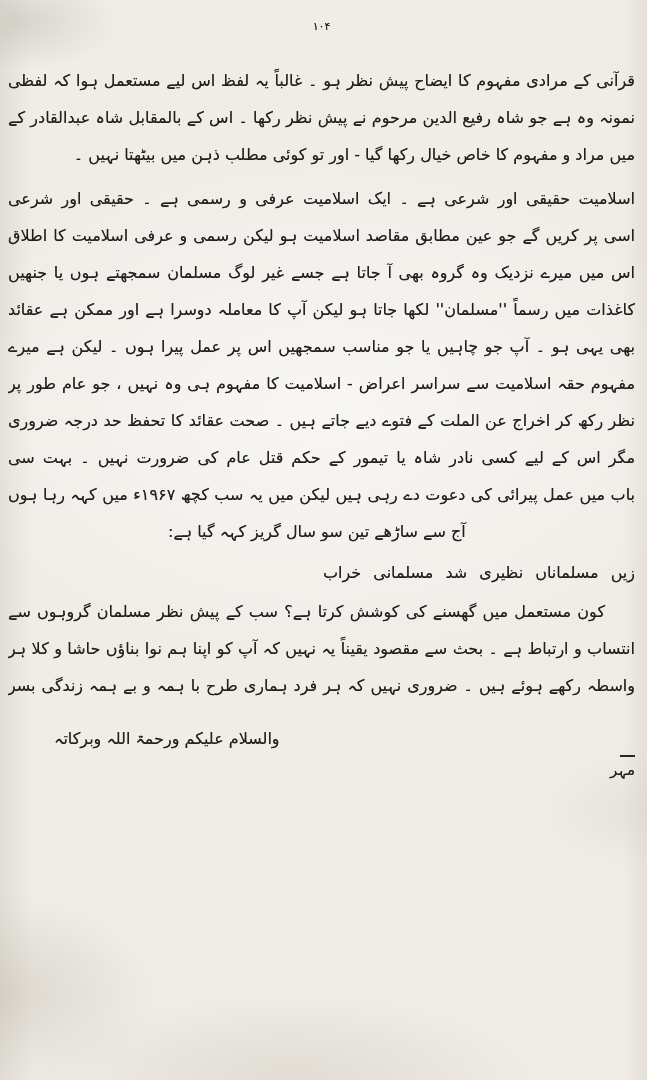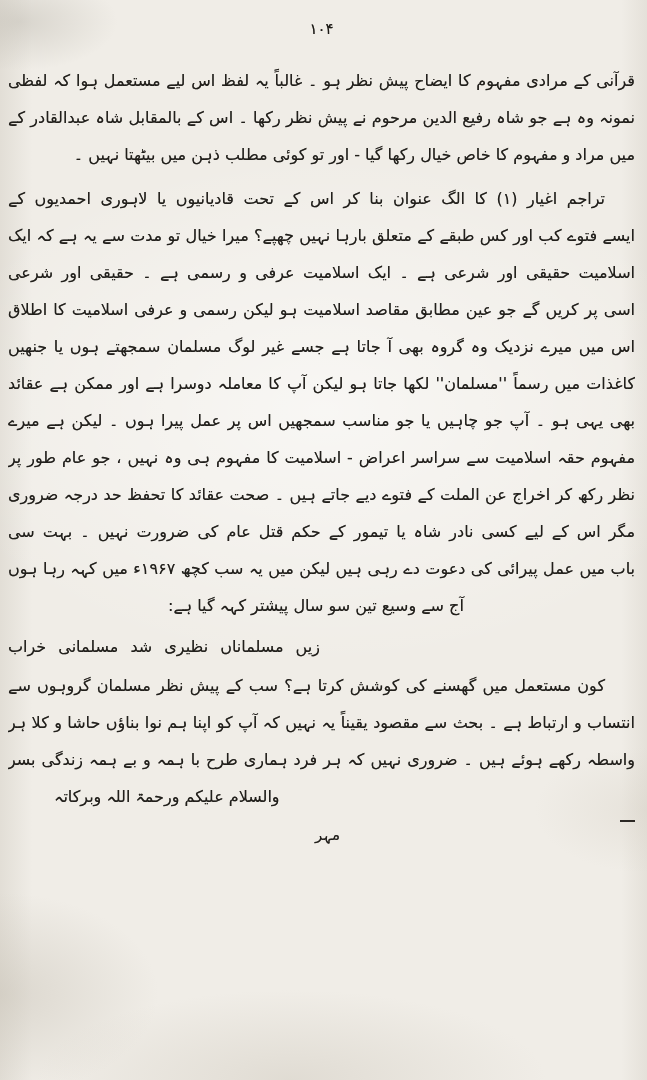--- a/index.html
+++ b/index.html
@@ -20,21 +20,21 @@
     width: 627px;
     padding: 0 12px 0 8px;
     direction: rtl;
     color: #211f1b;
     text-shadow: 0 0 .5px rgba(20,18,14,.55);
   }
   .page-number {
     margin-top: 20px;
     height: 26px;
     text-align: center;
-    font-size: 15px;
+    font-size: 11px;
     letter-spacing: 3px;
     color: #1c1a16;
   }
   .para { margin: 0; }
   .para.p1 { margin-top: 16px; }
   .para.p2 { margin-top: 7px; }
   .para.p3 { margin-top: 1px; }
   .line {
     font-size: 16px;
     line-height: 37px;
@@ -48,39 +48,39 @@
     text-align: right;
     text-align-last: right;
   }
   .line.pullin {
     padding-left: 160px;
     text-align: left;
     text-align-last: left;
   }
   .couplet {
     margin-top: 3px;
-    text-align: left;
+    text-align: right;
   }
   .couplet .cline {
     font-size: 16px;
     line-height: 39px;
     height: 39px;
     overflow: hidden;
     word-spacing: 7px;
   }
   .salutation {
-    margin-top: 4px;
+    margin-top: 20px;
     font-size: 16px;
     line-height: 30px;
     text-align: left;
     padding-left: 46px;
   }
   .signature-block {
-    margin-top: 8px;
-    text-align: center;
+    margin-top: 1px;
+    text-align: right;
     padding-left: 12px;
   }
   .flourish {
     width: 15px;
     border-top: 2px solid #2b2824;
     margin: 0 0 2px 16px;
   }
   .sig-text {
     font-size: 15px;
     line-height: 22px;
@@ -93,32 +93,30 @@
 
   <div class="page-number">۱۰۴</div>
 
   <div class="para p1">
     <div class="line">قرآنی کے مرادی مفہوم کا ایضاح پیش نظر ہو ۔ غالباً یہ لفظ اس لیے مستعمل ہوا کہ لفظی ترجمے کا صحیح</div>
     <div class="line">نمونہ وہ ہے جو شاہ رفیع الدین مرحوم نے پیش نظر رکھا ۔ اس کے بالمقابل شاہ عبدالقادر کے ترجمے</div>
     <div class="line end">میں مراد و مفہوم کا خاص خیال رکھا گیا - اور تو کوئی مطلب ذہن میں بیٹھتا نہیں ۔</div>
   </div>
 
   <div class="para p2">
-    <div class="line firstline">تراجم اغیار (۱) کا الگ عنوان بنا کر اس کے تحت قادیانیوں یا لاہوری احمدیوں کے</div>
-    <div class="line">ایسے فتوے کب اور کس طبقے کے متعلق بارہا نہیں چھپے؟ میرا خیال تو مدت سے یہ ہے کہ ایک</div>
     <div class="line">اسلامیت حقیقی اور شرعی ہے ۔ ایک اسلامیت عرفی و رسمی ہے ۔ حقیقی اور شرعی اسلامیت کا اطلاق تو ہم</div>
     <div class="line">اسی پر کریں گے جو عین مطابق مقاصد اسلامیت ہو لیکن رسمی و عرفی اسلامیت کا اطلاق وسیع ہے ۔</div>
     <div class="line">اس میں میرے نزدیک وہ گروہ بھی آ جاتا ہے جسے غیر لوگ مسلمان سمجھتے ہوں یا جنھیں سرکاری</div>
     <div class="line">کاغذات میں رسماً ''مسلمان'' لکھا جاتا ہو لیکن آپ کا معاملہ دوسرا ہے اور ممکن ہے عقائد کا معاملہ</div>
     <div class="line">بھی یہی ہو ۔ آپ جو چاہیں یا جو مناسب سمجھیں اس پر عمل پیرا ہوں ۔ لیکن ہے میرے نزدیک یہ</div>
     <div class="line">مفہوم حقہ اسلامیت سے سراسر اعراض - اسلامیت کا مفہوم ہی وہ نہیں ، جو عام طور پر سمجھ کر اور پیش</div>
     <div class="line">نظر رکھ کر اخراج عن الملت کے فتوے دیے جاتے ہیں ۔ صحت عقائد کا تحفظ حد درجہ ضروری ہے ۔</div>
     <div class="line">مگر اس کے لیے کسی نادر شاہ یا تیمور کے حکم قتل عام کی ضرورت نہیں ۔ بہت سی صورتیں ہیں جو اس</div>
     <div class="line">باب میں عمل پیرائی کی دعوت دے رہی ہیں لیکن میں یہ سب کچھ ۱۹۶۷ء میں کہہ رہا ہوں ۔ نظیری</div>
-    <div class="line end pullin">آج سے وسیع تین سو سال پیشتر کہہ گیا ہے:</div>
+    <div class="line end pullin">آج سے ساڑھے تین سو سال گریز کہہ گیا ہے:</div>
   </div>
 
   <div class="couplet">
     <div class="cline">زیں مسلماناں نظیری شد مسلمانی خراب</div>
   </div>
 
   <div class="para p3">
     <div class="line firstline">کون مستعمل میں گھسنے کی کوشش کرتا ہے؟ سب کے پیش نظر مسلمان گروہوں سے</div>
     <div class="line">انتساب و ارتباط ہے ۔ بحث سے مقصود یقیناً یہ نہیں کہ آپ کو اپنا ہم نوا بناؤں حاشا و کلا ہر مسلمان کے</div>
     <div class="line">واسطہ رکھے ہوئے ہیں ۔ ضروری نہیں کہ ہر فرد ہماری طرح با ہمہ و بے ہمہ زندگی بسر کرے ۔</div>

